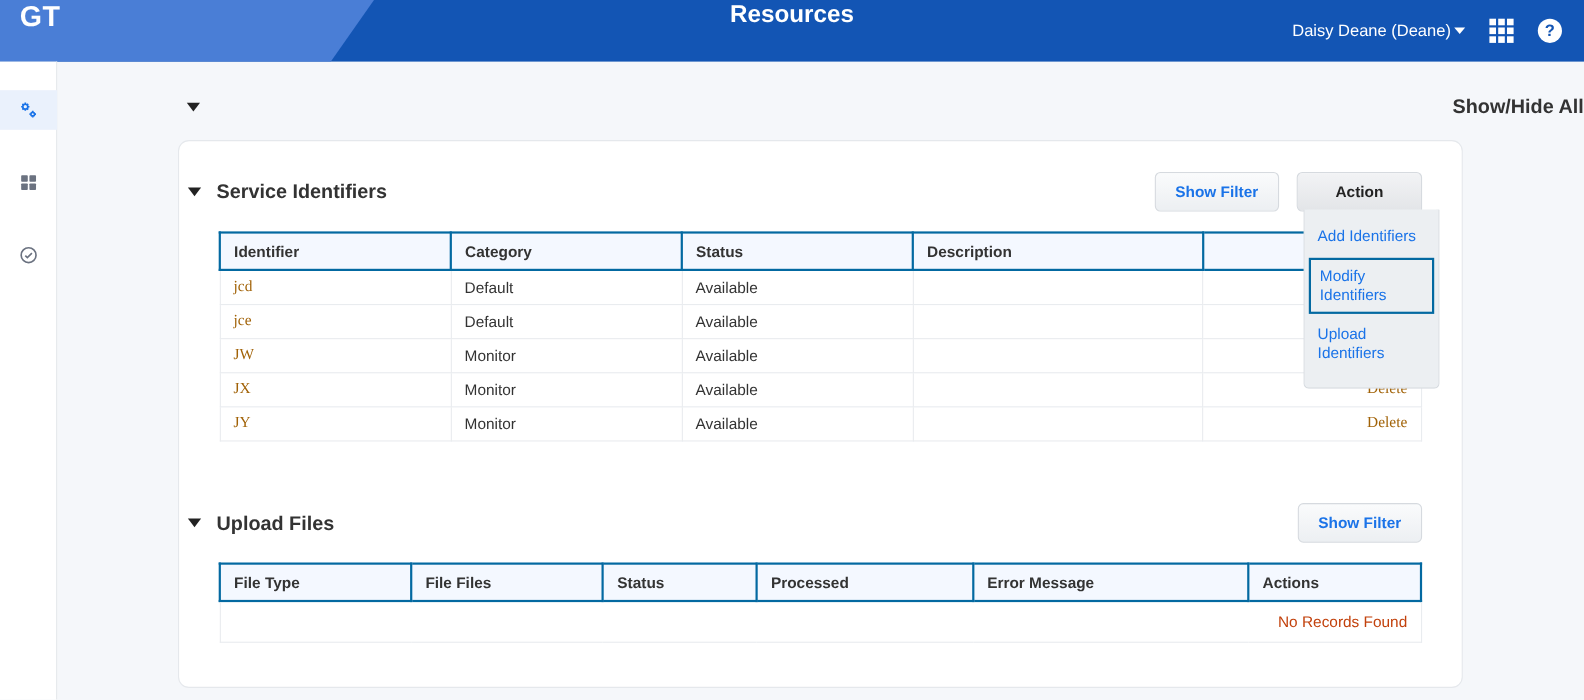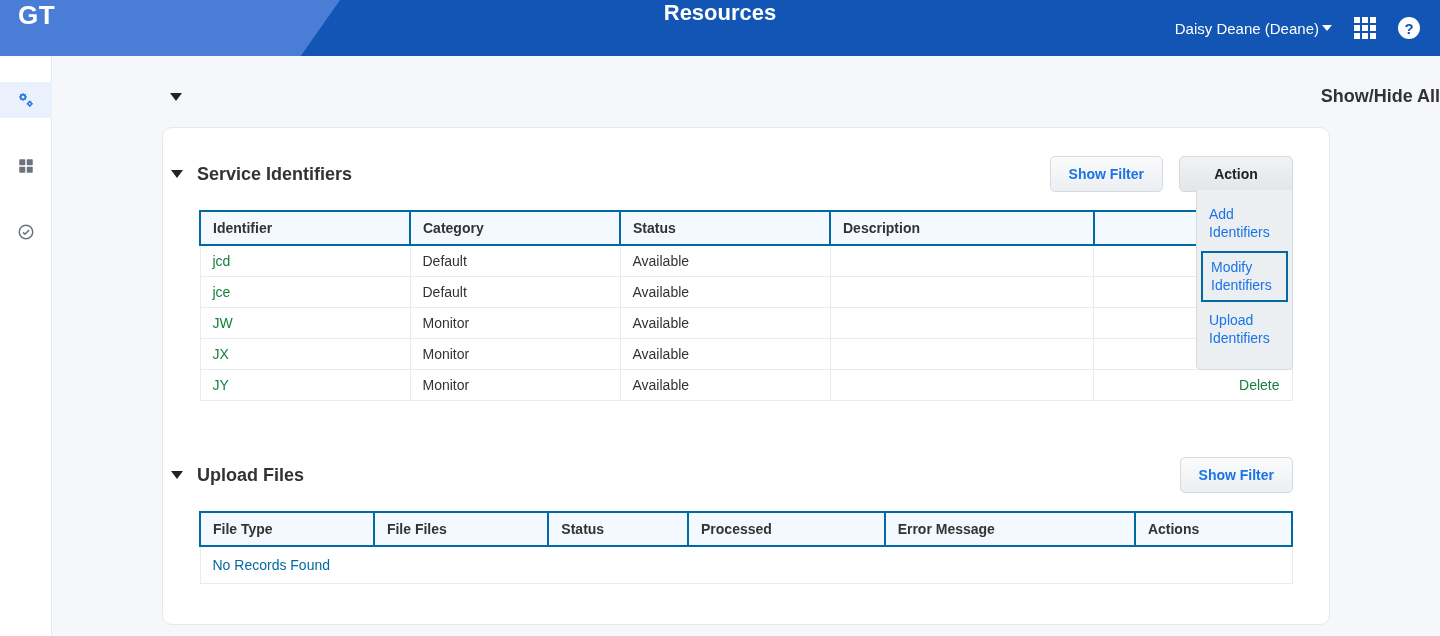--- a/index.html
+++ b/index.html
@@ -166,22 +166,22 @@
     border-bottom-right-radius: 0;
     position: relative; z-index: 2;
     width: 114px;
     background: linear-gradient(#f2f3f5, #e3e5e8);
   }
 
   
   .action-menu {
     position: absolute;
     top: 62px;
-    right: 36px;
-    width: 97px;
+    right: 20px;
+    width: 124px;
     background: #eceff2;
     border: 1px solid #d6dadf;
     border-top: none;
     border-bottom-left-radius: 5px;
     border-bottom-right-radius: 5px;
     padding: 8px 0 14px 0;
     z-index: 3;
   }
   .action-menu .mi {
     display: block;
@@ -211,31 +211,32 @@
     border: 2px solid #0369a1;
     padding: 8px 12px;
   }
   thead th.right { text-align: right; }
   tbody td {
     border: 1px solid #e9ecef;
     padding: 7px 12px;
     color: #333;
     background: #fff;
   }
-  tbody td.link { color: #15803d; cursor: pointer; }
+  tbody td.link { color: #a16207; cursor: pointer; font-family: Liberation Serif, serif; }
   tbody td.right { text-align: right; }
   .svc-ident tbody td:first-child { width: 210px; }
   .svc-ident tbody td:nth-child(2) { width: 210px; }
   .svc-ident tbody td:nth-child(3) { width: 210px; }
 
   .section-gap { height: 56px; }
 
   .no-records td {
     padding: 10px 12px;
-    color: #0369a1;
+    color: #c2410c;
+    text-align: right;
   }
 </style>
 </head>
 <body>
 
 <div class="topbar">
   <div class="wedge"></div>
   <div class="logo">GT</div>
   <div class="title">Resources</div>
   <div class="right">

